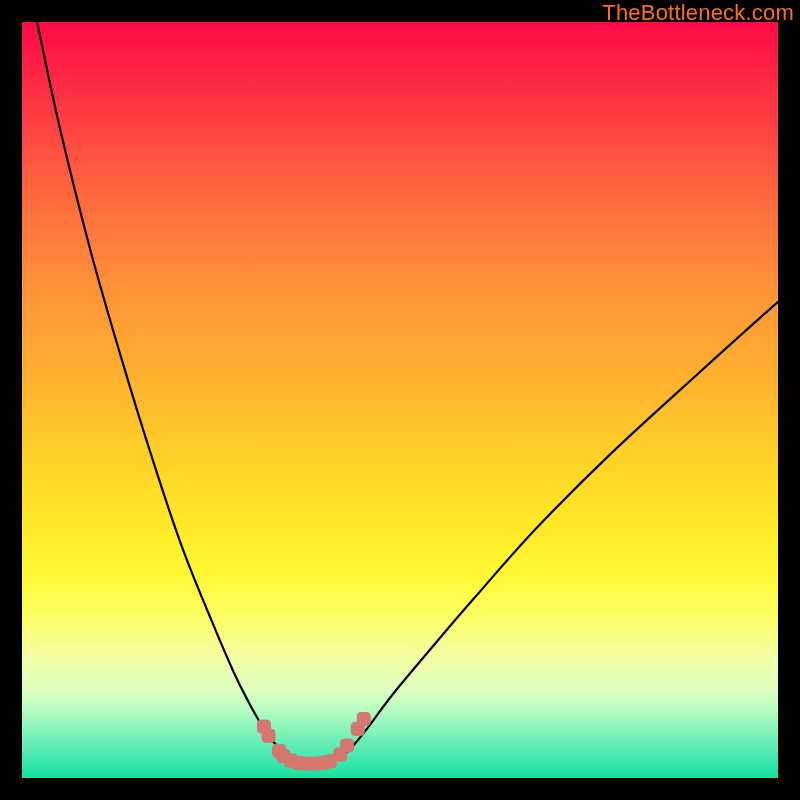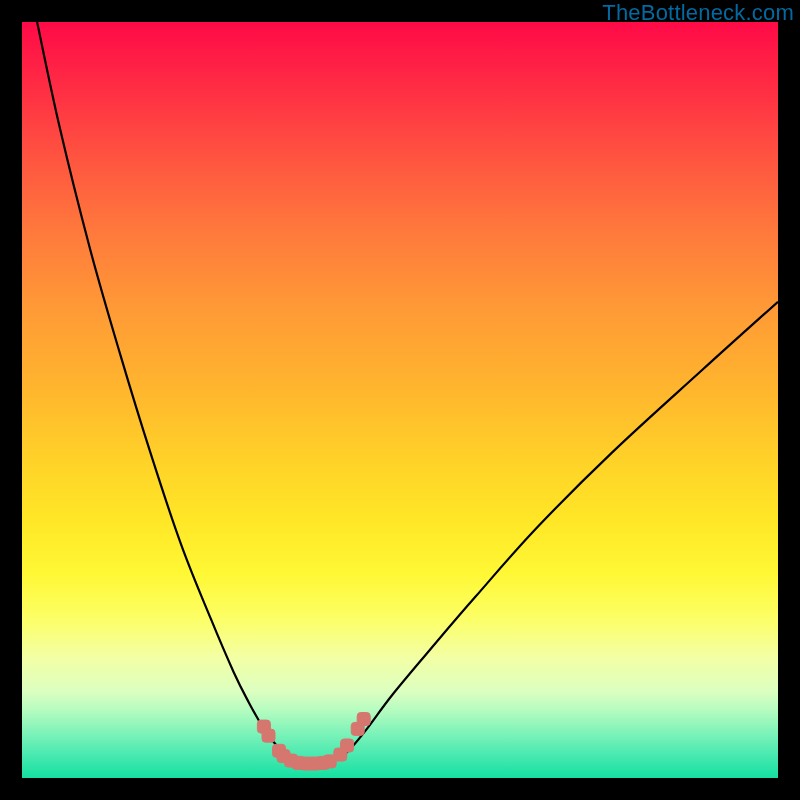--- a/index.html
+++ b/index.html
@@ -34,21 +34,21 @@
       #b6fcc0 91%,
       #7ef3b9 94%,
       #48e9b0 97%,
       #14e0a1 100%
     );
   }
   .watermark {
     position: absolute;
     top: 0px;
     right: 6px;
-    color: #0369a1;
+    color: #f97316;
     font-size: 22px;
     font-weight: 500;
     letter-spacing: 0.2px;
   }
   svg.curve {
     position: absolute;
     left: 0;
     top: 0;
     width: 756px;
     height: 756px;

